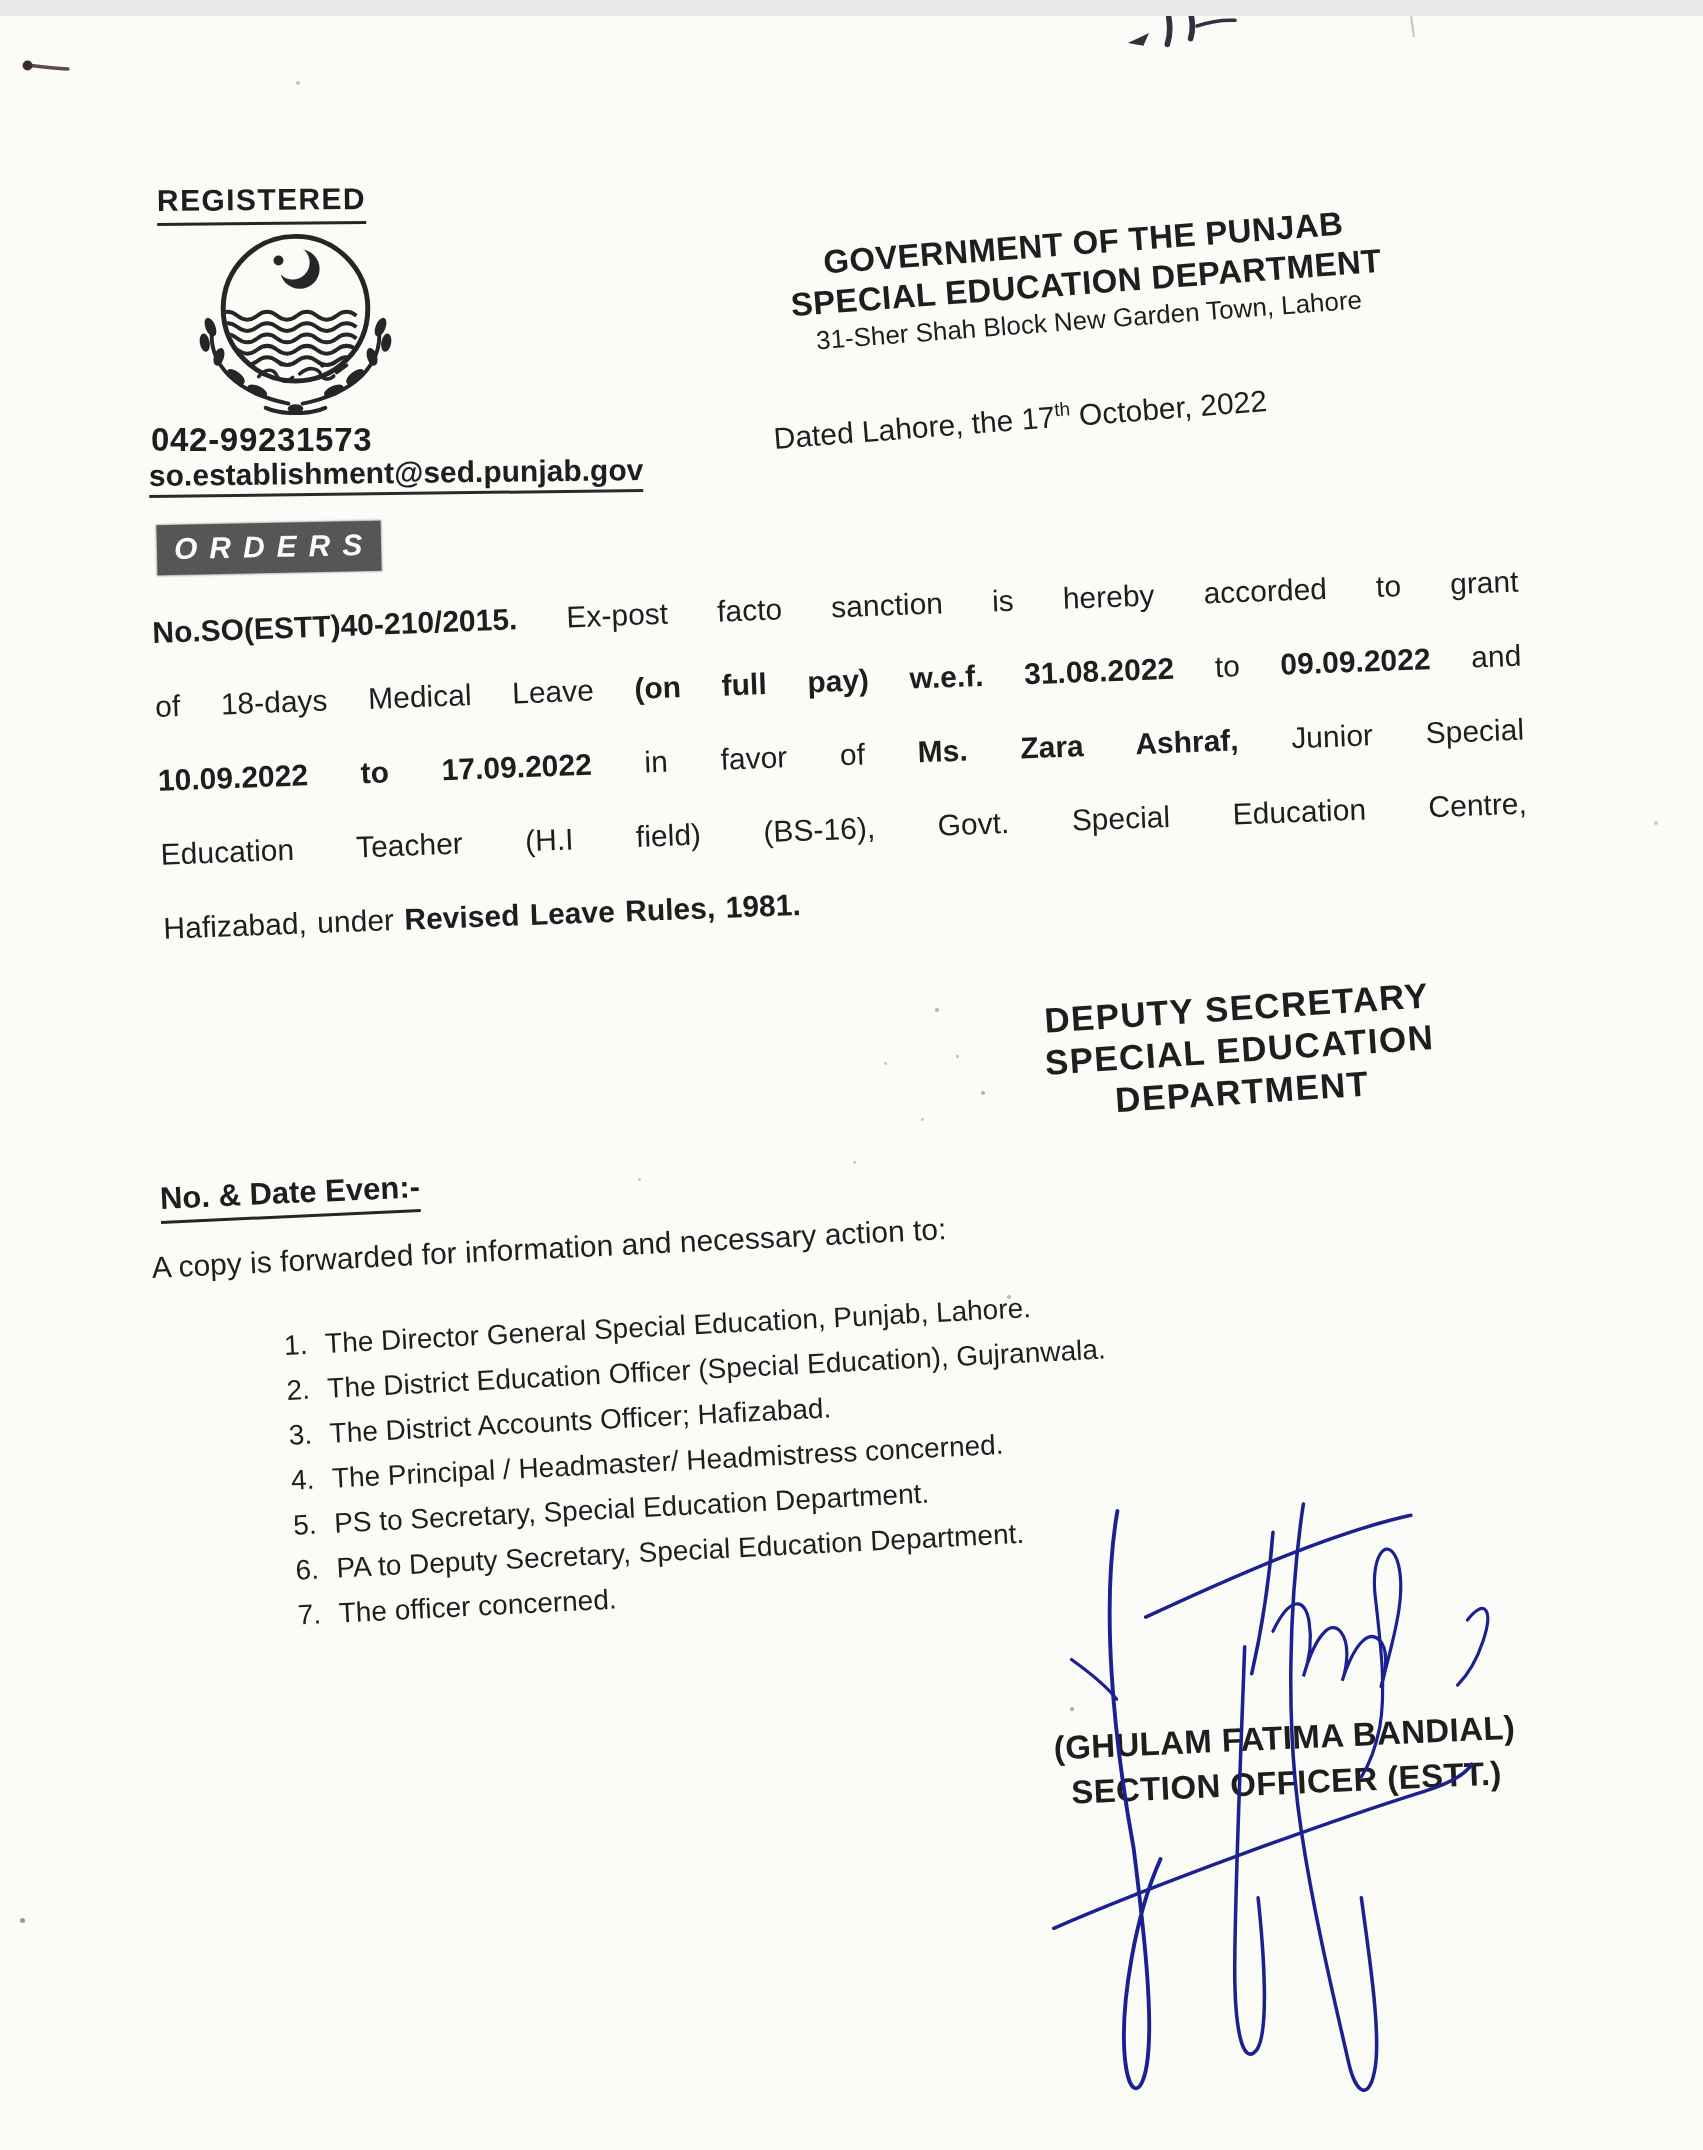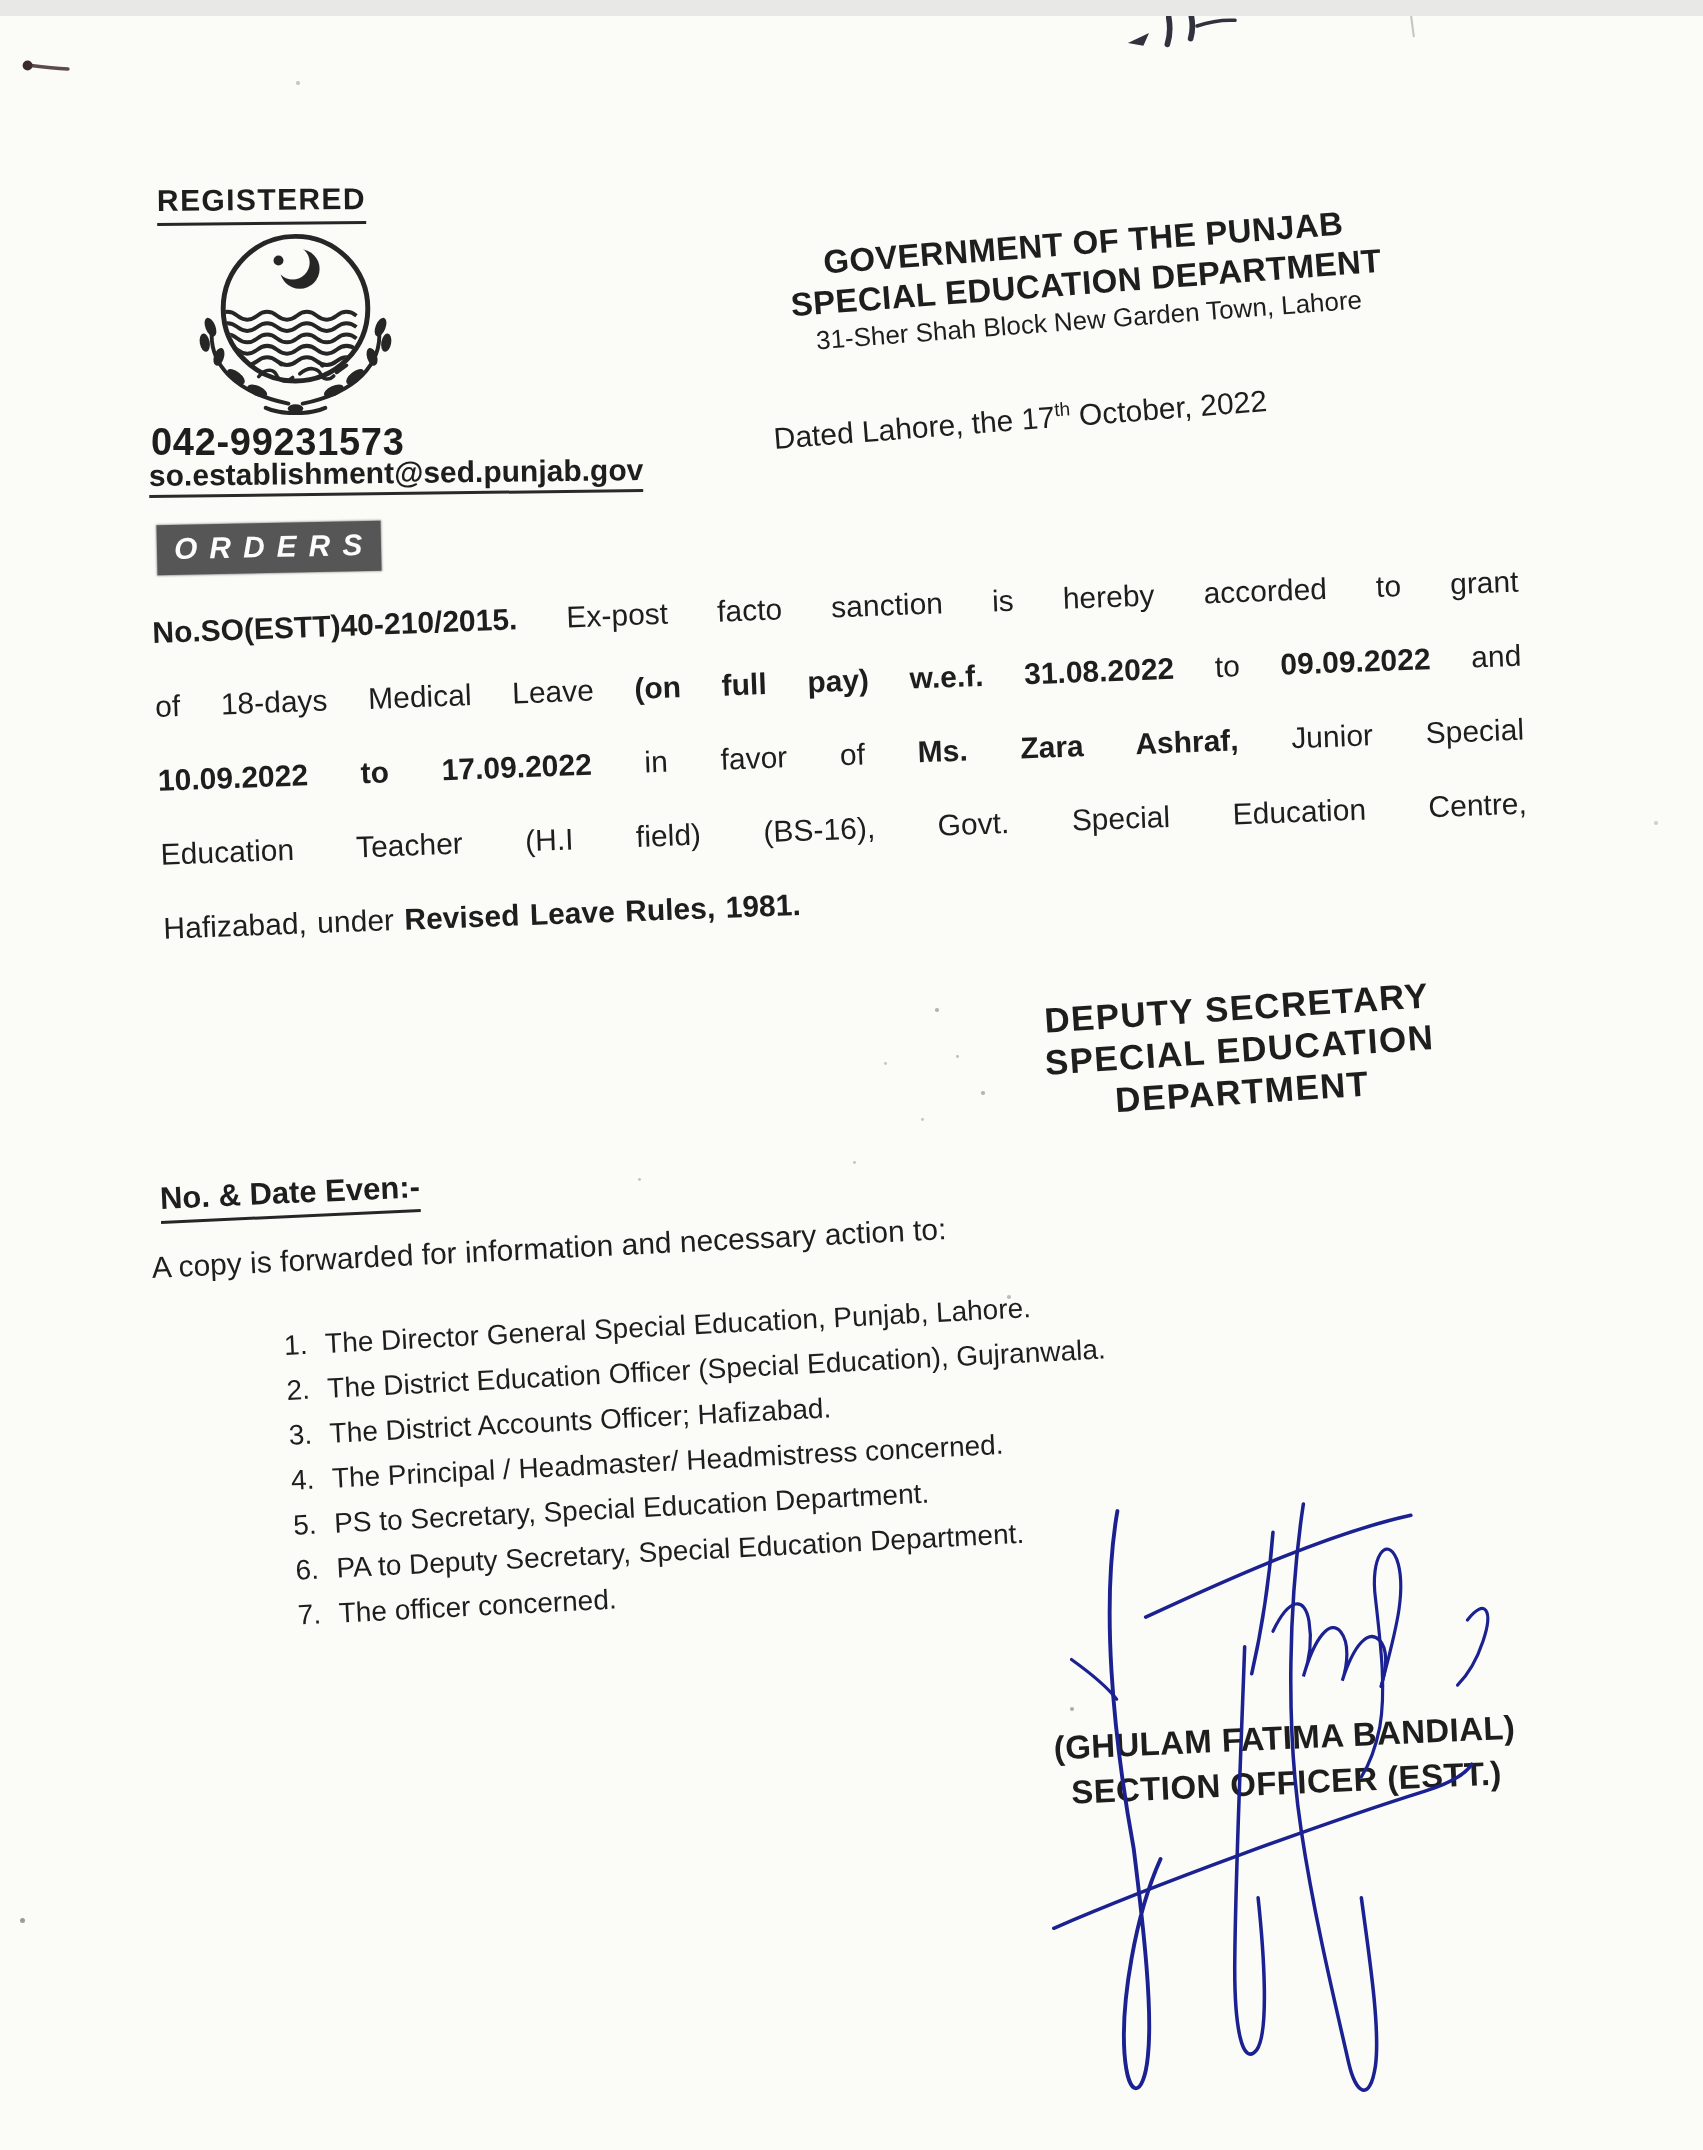--- a/index.html
+++ b/index.html
@@ -9,21 +9,21 @@
     background:#fbfbf8; overflow:hidden; color:#1e1e1e;
     font-family:"Liberation Sans", sans-serif;
   }
   .abs { position:absolute; }
 
   
   .registered {
     left:157px; top:167px; font-size:30px; font-weight:600; letter-spacing:1.4px;
     border-bottom:3.5px solid #262626; padding-bottom:5px; transform:rotate(-.6deg);
   }
-  .phone { left:151px; top:405px; font-size:38px; font-weight:700; letter-spacing:0.7px; }
+  .phone { left:151px; top:405px; font-size:33px; font-weight:700; letter-spacing:0.7px; }
   .email {
     left:149px; top:440px; font-size:30px; font-weight:700;
     border-bottom:3.5px solid #2a2a2a; padding-bottom:2.1px; transform:rotate(-.7deg);
   }
   .orders {
     left:157px; top:507px; background:#565656; color:#fcfcfc;
     font-size:30px; font-style:italic; font-weight:700; letter-spacing:12px;
     padding:7px 7px 8.5px 17px; transform:rotate(-1.2deg);
     box-shadow:0 0 2.1px 0.7px rgba(70,70,70,.55);
   }

